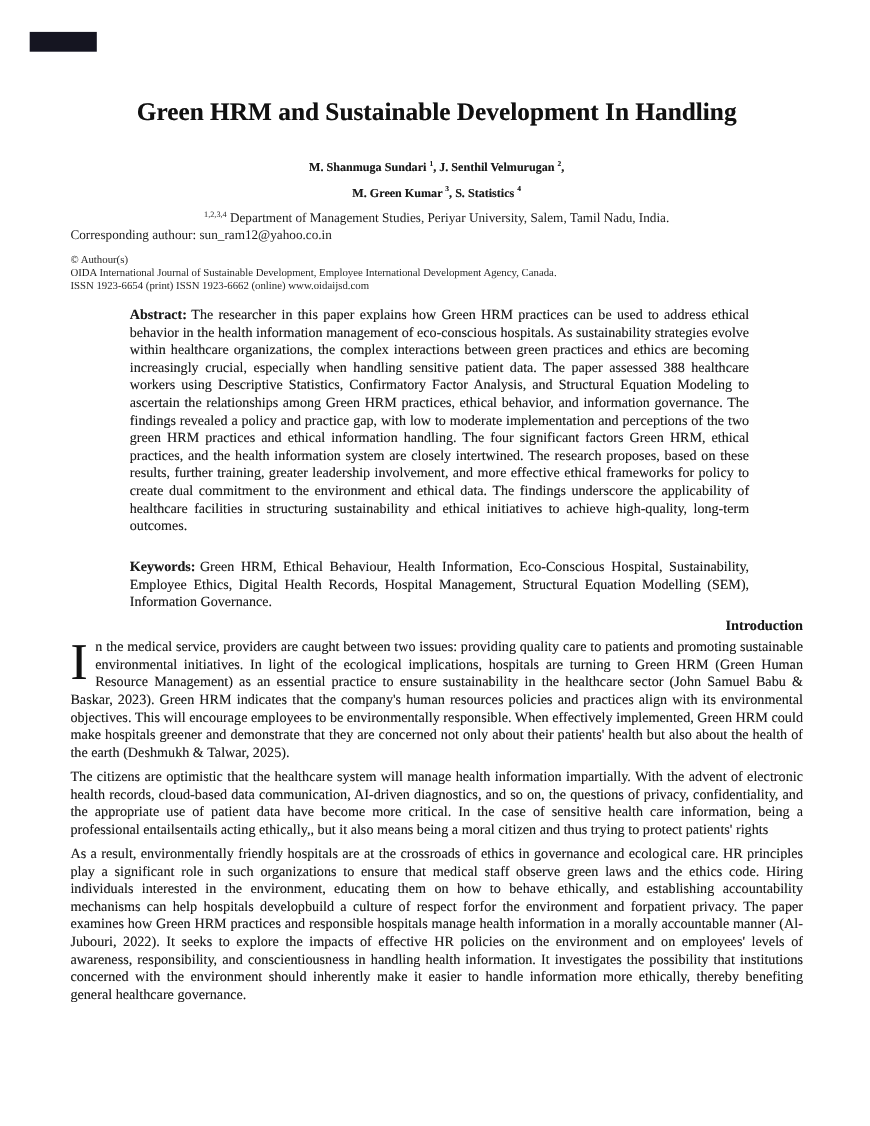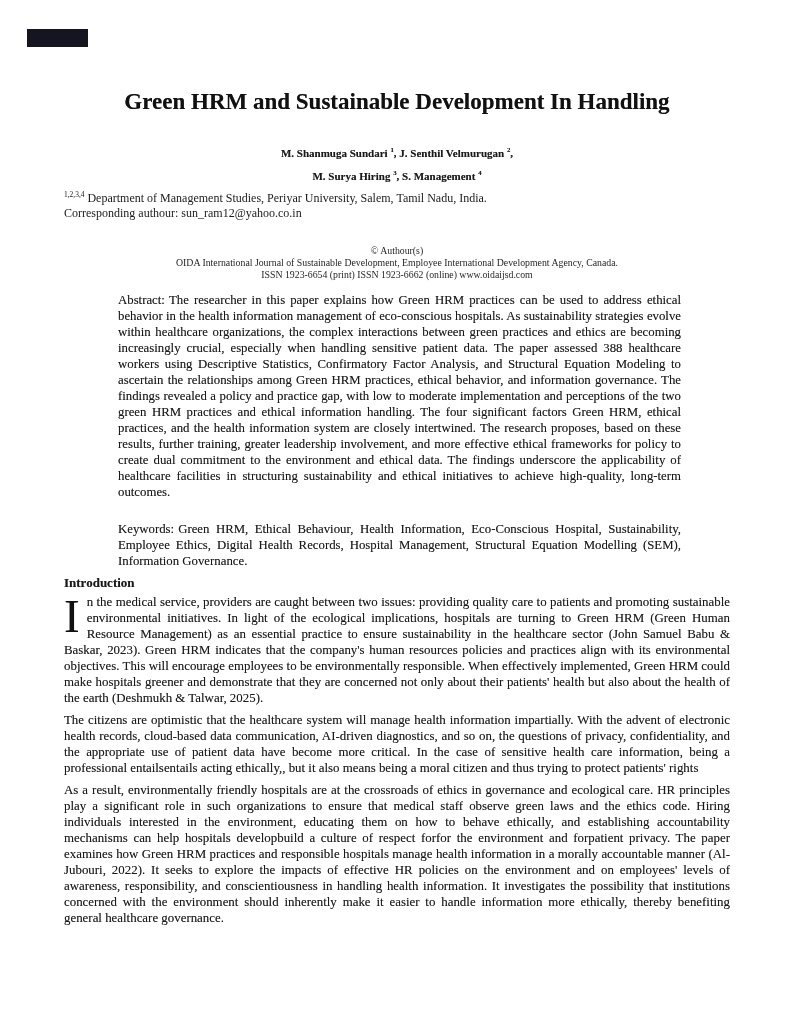--- a/index.html
+++ b/index.html
@@ -27,38 +27,38 @@
     text-shadow:0 0 0.5px rgba(0,0,0,.5);
   }
   .authors{
     margin-top:22px;
     text-align:center;
     font-size:11px;font-weight:bold;line-height:20px;
     text-shadow:0 0 0.4px rgba(0,0,0,.45);
   }
   .authors sup,.affiliation sup{font-size:.62em;}
   .affiliation{
-    margin-top:2px;font-size:12px;line-height:15px;
+    margin-top:2px;text-align:center;font-size:12px;line-height:15px;
   }
   .corresponding{
     font-size:12px;line-height:15px;
   }
   .copyright{
-    margin-top:24px;text-align:center;font-size:9.8px;line-height:12px;color:#1e1e1e;
+    margin-top:10px;font-size:9.8px;line-height:12px;color:#1e1e1e;
   }
   .abstract,.keywords{
     margin:0 49px 0 54px;
     font-size:12.8px;line-height:16px;text-align:justify;
     text-shadow:0 0 0.35px rgba(0,0,0,.4);
   }
   .abstract{margin-top:11px;}
   .keywords{margin-top:21px;}
-  .lbl{font-weight:normal;margin-right:4px;}
+  .lbl{font-weight:bold;margin-right:4px;}
   .section-heading{
-    margin-top:6px;text-align:left;font-size:13px;font-weight:bold;line-height:16px;
+    margin-top:6px;text-align:right;font-size:13px;font-weight:bold;line-height:16px;
     text-shadow:0 0 0.4px rgba(0,0,0,.45);
   }
   .body-p{
     margin:6px 0 0 0;
     font-size:12.9px;line-height:16px;text-align:justify;
     text-shadow:0 0 0.35px rgba(0,0,0,.4);
   }
   .body-p.first{margin-top:3px;}
   .dropcap{
     float:left;
@@ -76,21 +76,21 @@
   <div class="corner-mark" style="background:#151521"></div>
 
   <div class="content">
 
     <div class="title">
       <div>Green HRM and Sustainable Development In Handling</div>
     </div>
 
     <div class="authors">
       <div><span>M. Shanmuga Sundari</span> <sup>1</sup><span>, J. Senthil Velmurugan</span> <sup>2</sup><span>,</span></div>
-      <div><span>M. Surya Hiring</span> <sup>3</sup><span>, S. Management</span> <sup>4</sup></div>
+      <div><span>M. Green Kumar</span> <sup>3</sup><span>, S. Statistics</span> <sup>4</sup></div>
     </div>
 
     <div class="affiliation">
       <sup>1,2,3,4</sup> <span>Department of Management Studies, Periyar University, Salem, Tamil Nadu, India.</span>
     </div>
     <div class="corresponding">Corresponding authour: sun_ram12@yahoo.co.in</div>
 
     <div class="copyright">
       <div>© Authour(s)</div>
       <div>OIDA International Journal of Sustainable Development, Employee International Development Agency, Canada.</div>

